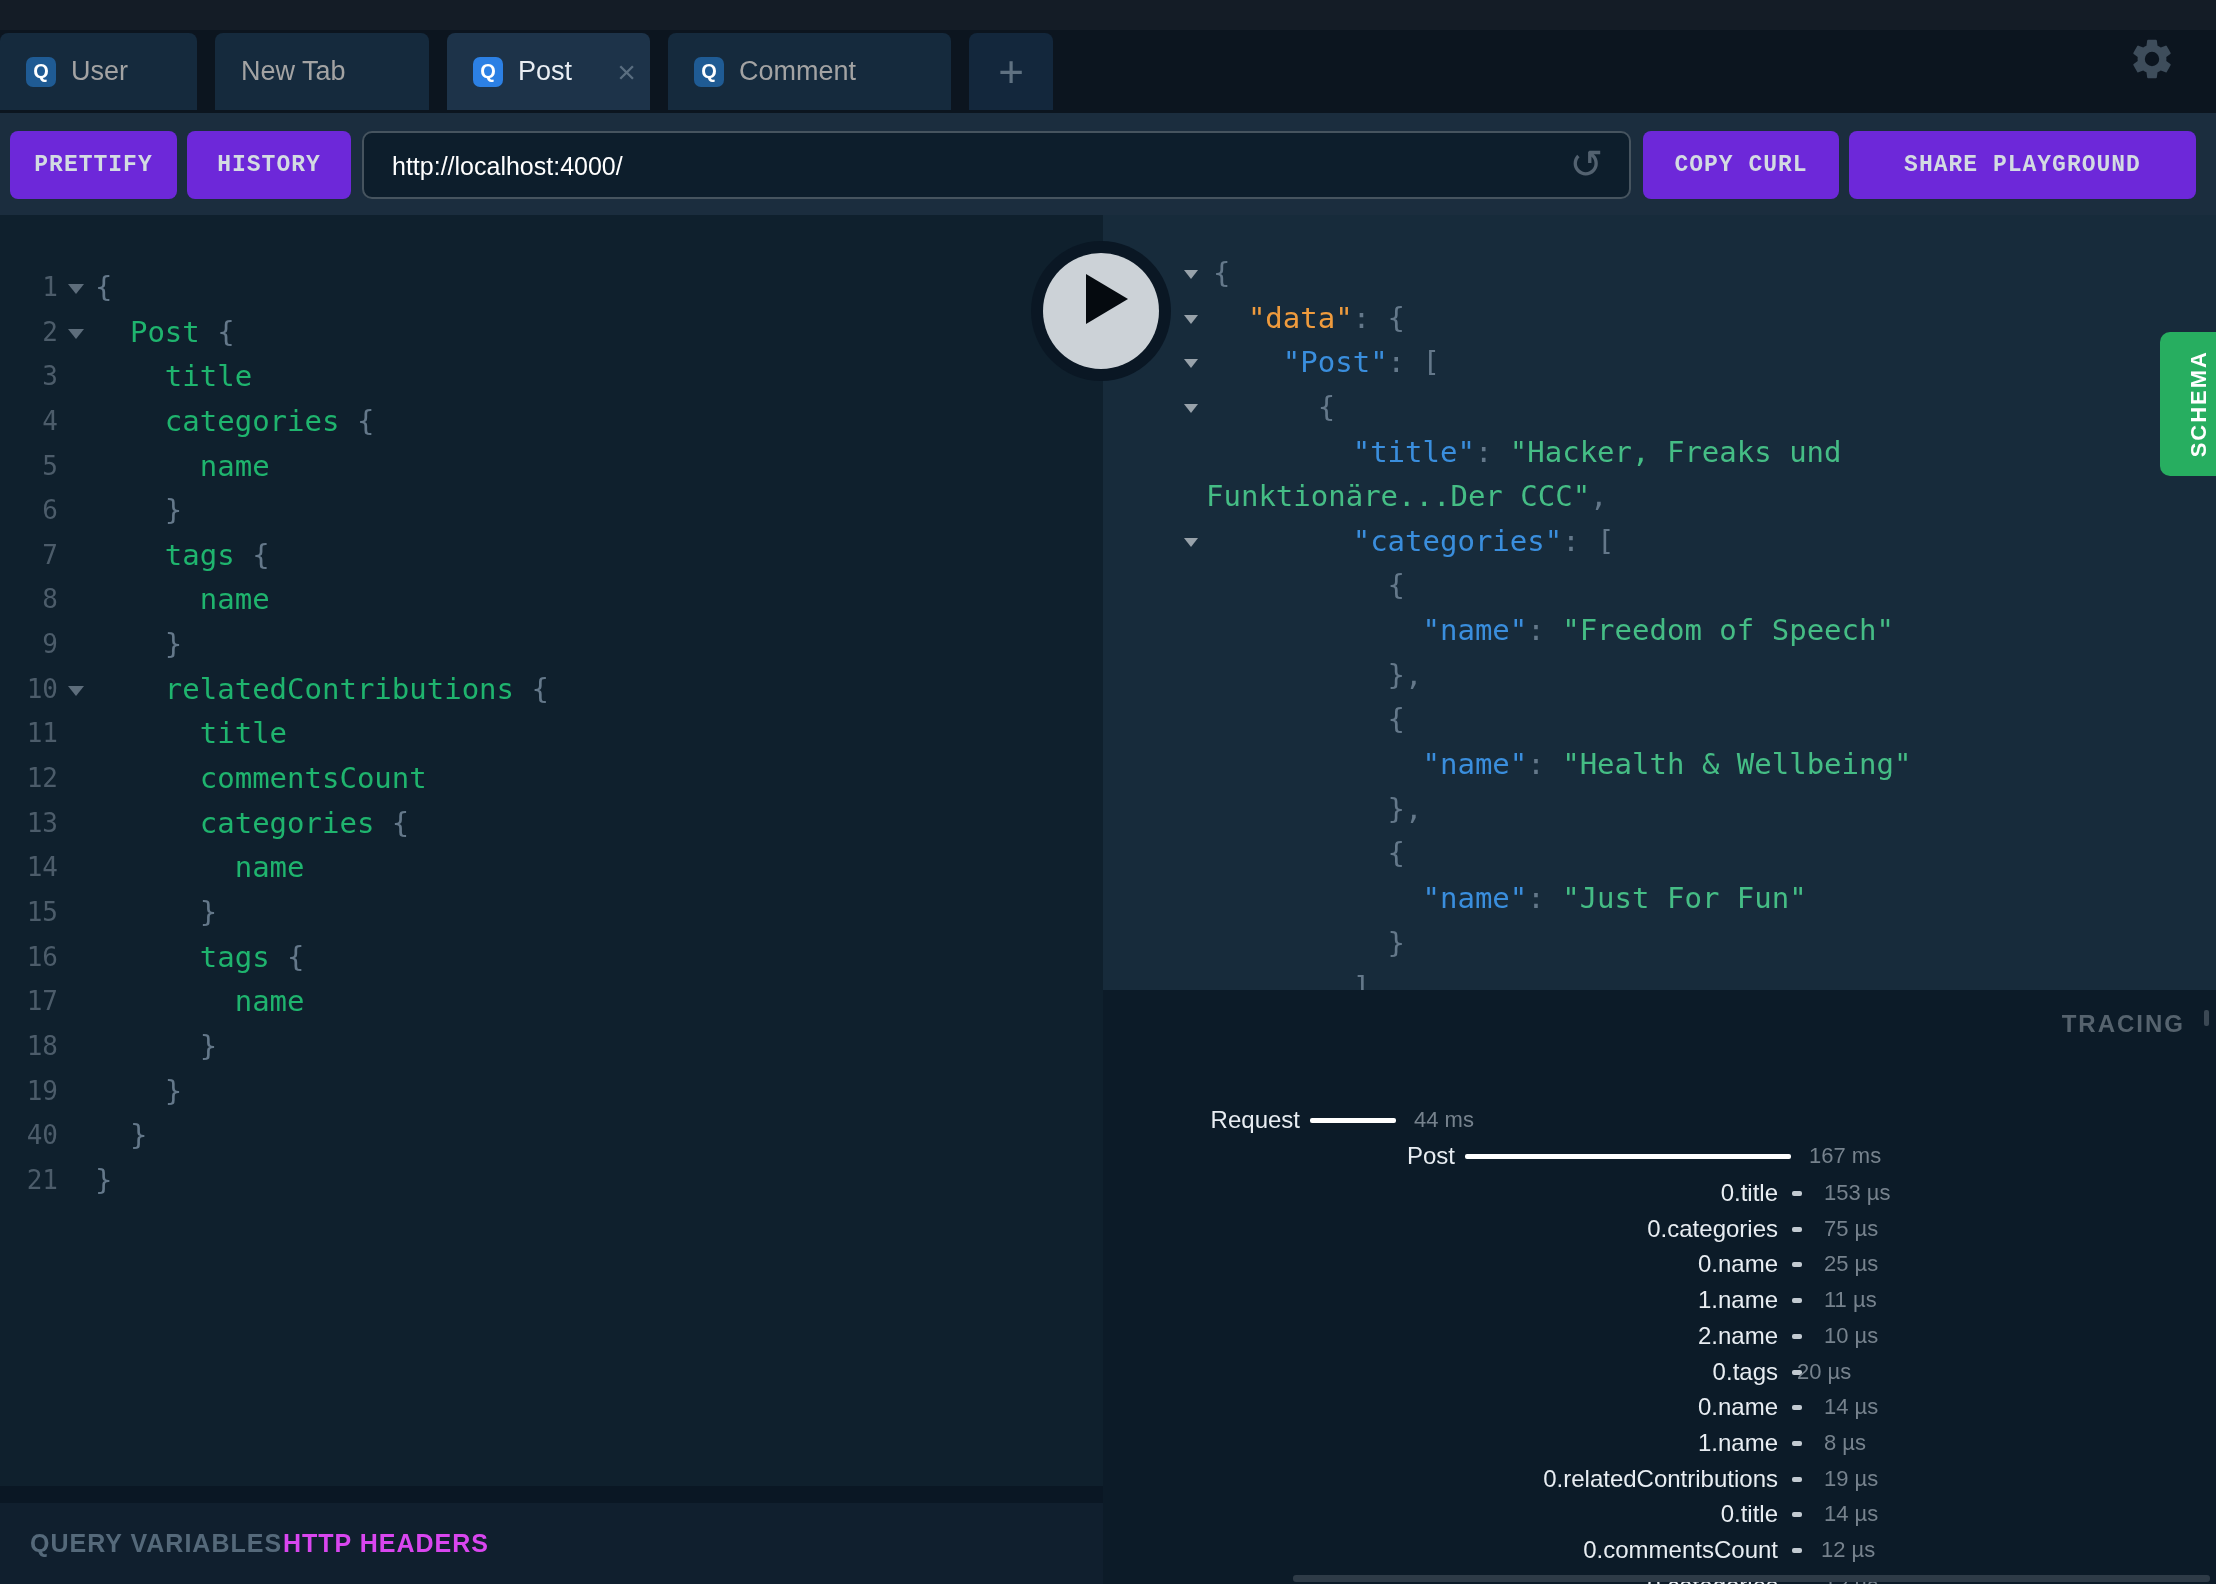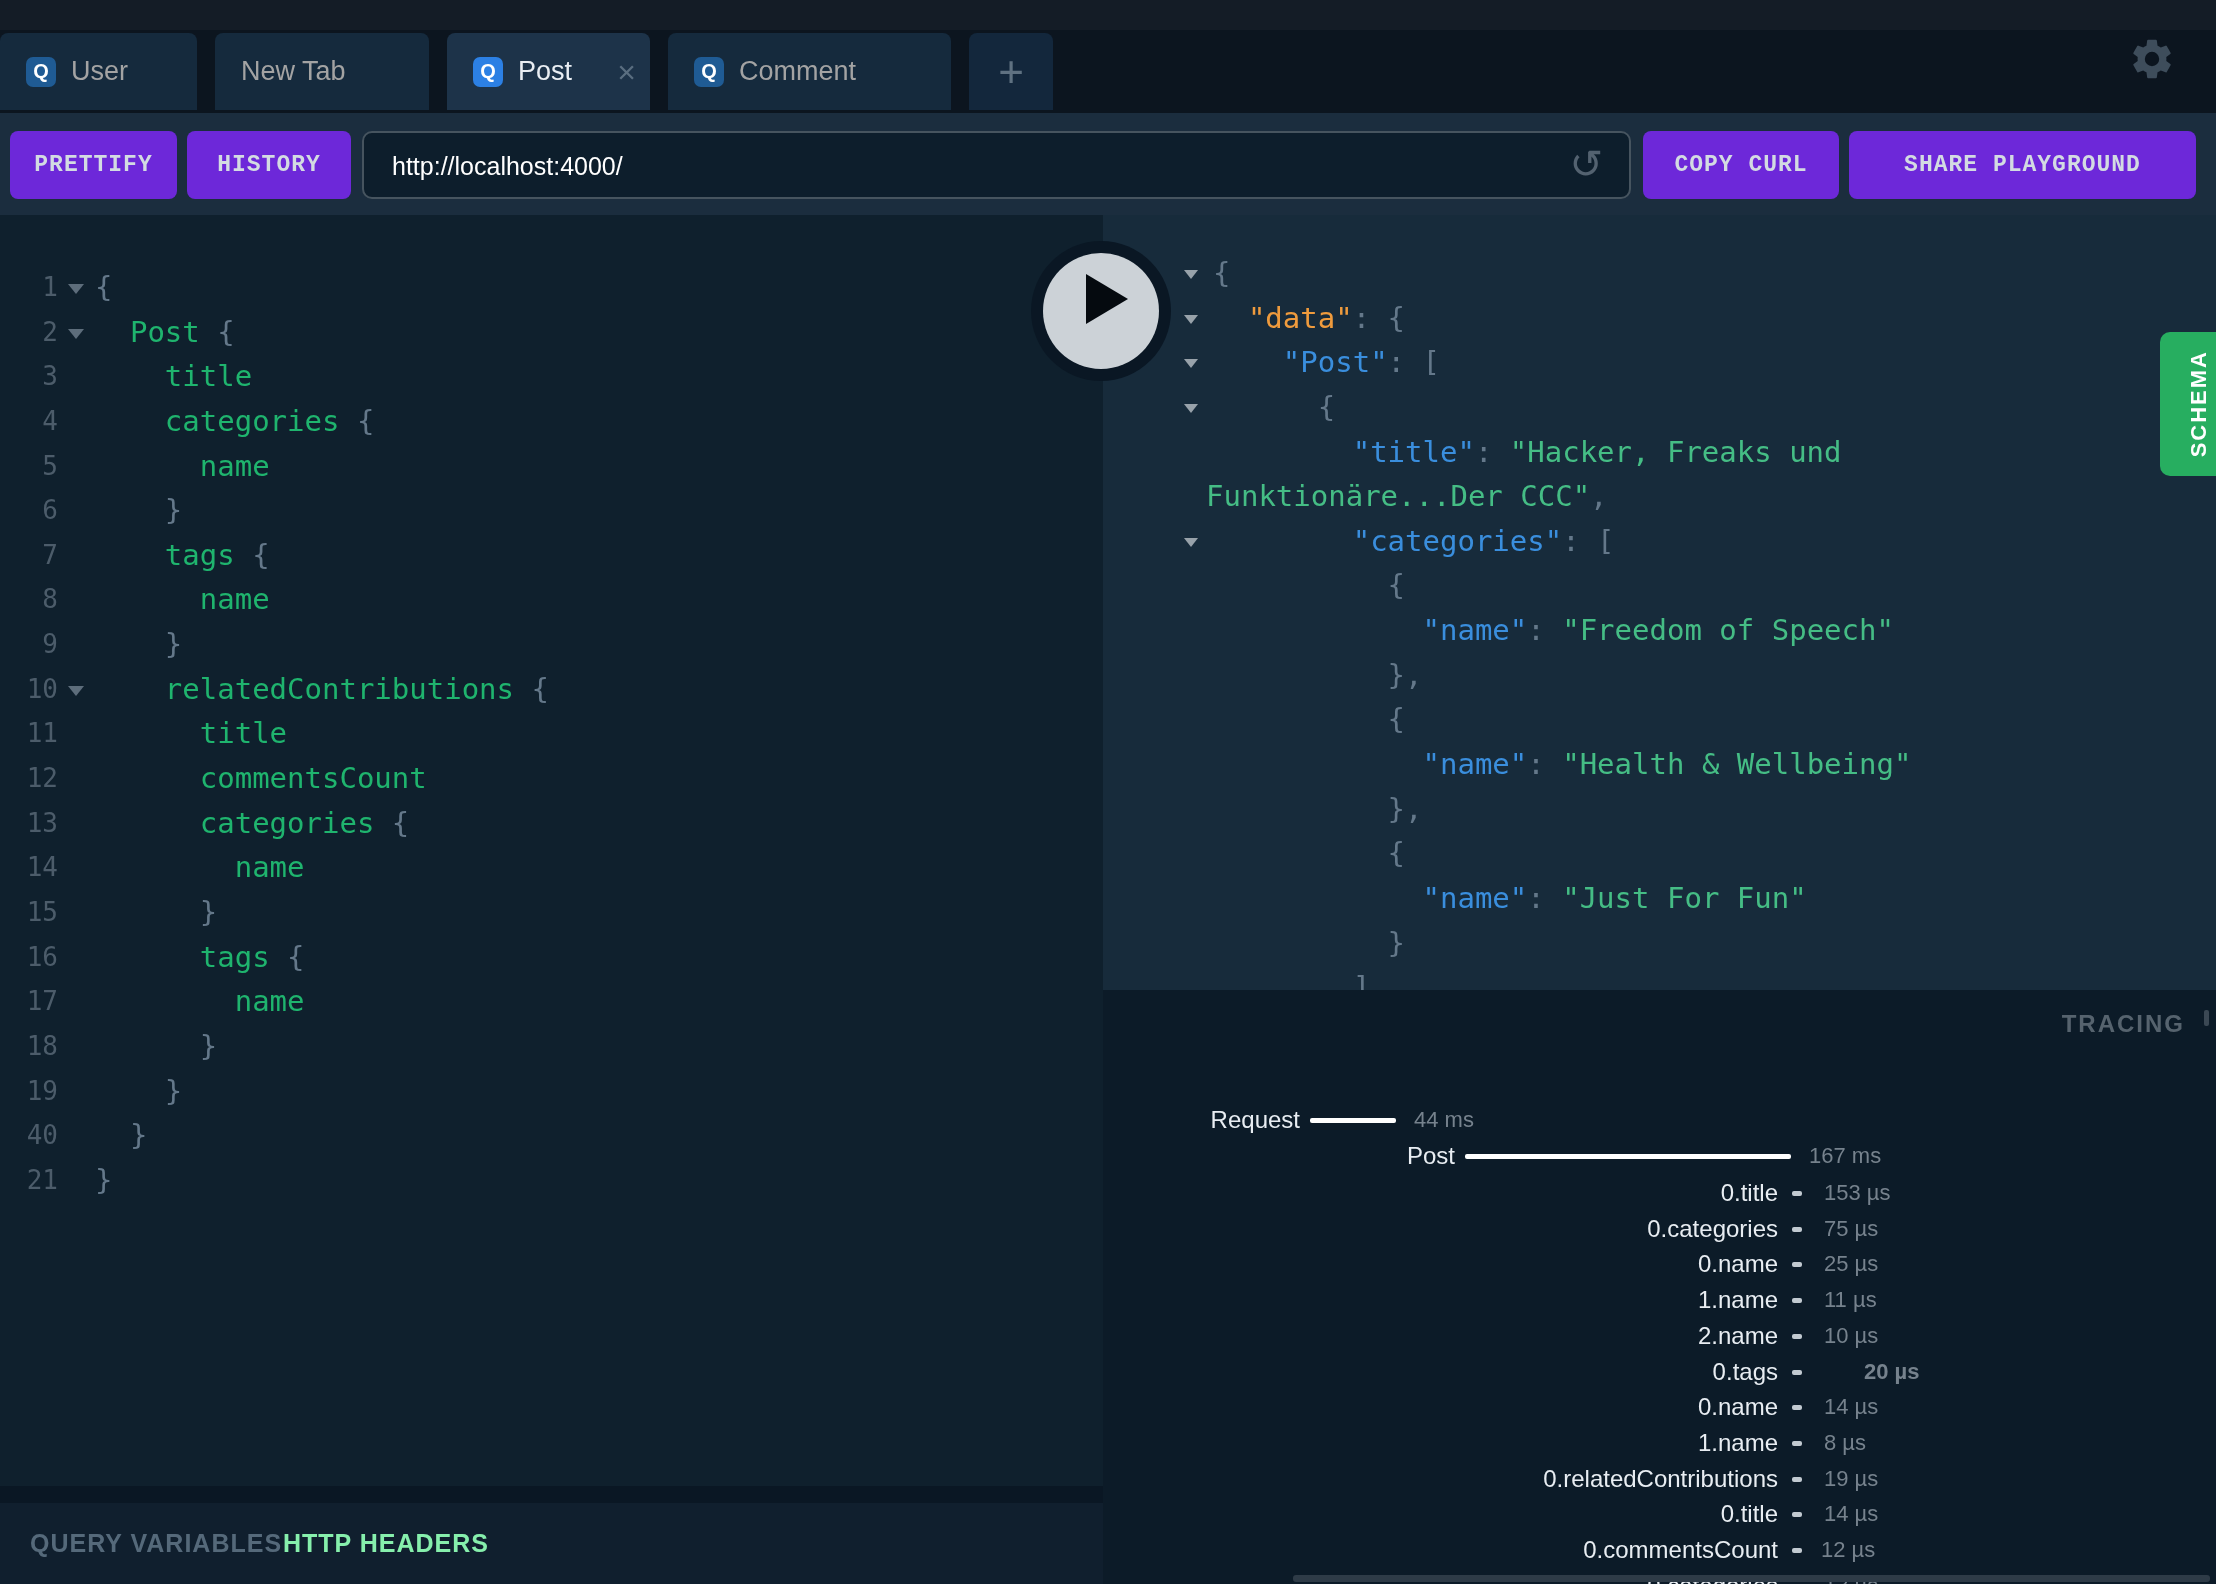--- a/index.html
+++ b/index.html
@@ -50,21 +50,21 @@
   .c-k{color:var(--key-blue,#3a8edd);}
   .c-kd{color:var(--data-key-orange,#ef9b3d);}
   .c-s{color:var(--string-green,#45bd85);}
 
   
   #pane-resizer{left:0;top:1486px;width:1103px;height:17px;background:#0a1724;}
   #footer{left:0;top:1503px;width:1103px;height:81px;background:#101f2e;}
   #footer .ftab{position:absolute;top:0;height:81px;line-height:81px;font-size:25px;font-weight:700;
                 letter-spacing:1px;cursor:pointer;}
   #query-variables{left:30px;color:#55697a;}
-  #http-headers{left:283px;color:#86efac;}
+  #http-headers{left:283px;color:#d946ef;}
 
   
   #response-pane{left:1103px;top:215px;width:1113px;height:775px;background:#172b3b;overflow:hidden;}
   #response-lines{position:absolute;left:0;top:36px;width:100%;}
   .rline{position:relative;height:44.65px;}
   .rfold{position:absolute;left:81px;top:19px;width:0;height:0;cursor:pointer;
          border-left:7px solid transparent;border-right:7px solid transparent;border-top:9px solid #98a2aa;}
   .rcode{position:absolute;top:0;white-space:pre;
          font-family:"DejaVu Sans Mono",monospace;font-size:29px;line-height:44.65px;}
 
@@ -332,21 +332,21 @@
         <span class="tval" style="left: 721px;">11 µs</span>
       </div>
       <div class="trow" style="top: 327.8px;">
         <span class="tlabelr" style="left: 155px;">2.name</span>
         <div class="tdash" style="left: 689px;"></div>
         <span class="tval" style="left: 721px;">10 µs</span>
       </div>
       <div class="trow" style="top: 363.5px;">
         <span class="tlabelr" style="left: 155px;">0.tags</span>
         <div class="tdash" style="left: 689px;"></div>
-        <span class="tval" style="left: 761px; font-weight: bold;">20 µs</span>
+        <span class="tval" style="left: 694px;">20 µs</span>
       </div>
       <div class="trow" style="top: 399.2px;">
         <span class="tlabelr" style="left: 155px;">0.name</span>
         <div class="tdash" style="left: 689px;"></div>
         <span class="tval" style="left: 721px;">14 µs</span>
       </div>
       <div class="trow" style="top: 434.9px;">
         <span class="tlabelr" style="left: 155px;">1.name</span>
         <div class="tdash" style="left: 689px;"></div>
         <span class="tval" style="left: 721px;">8 µs</span>

